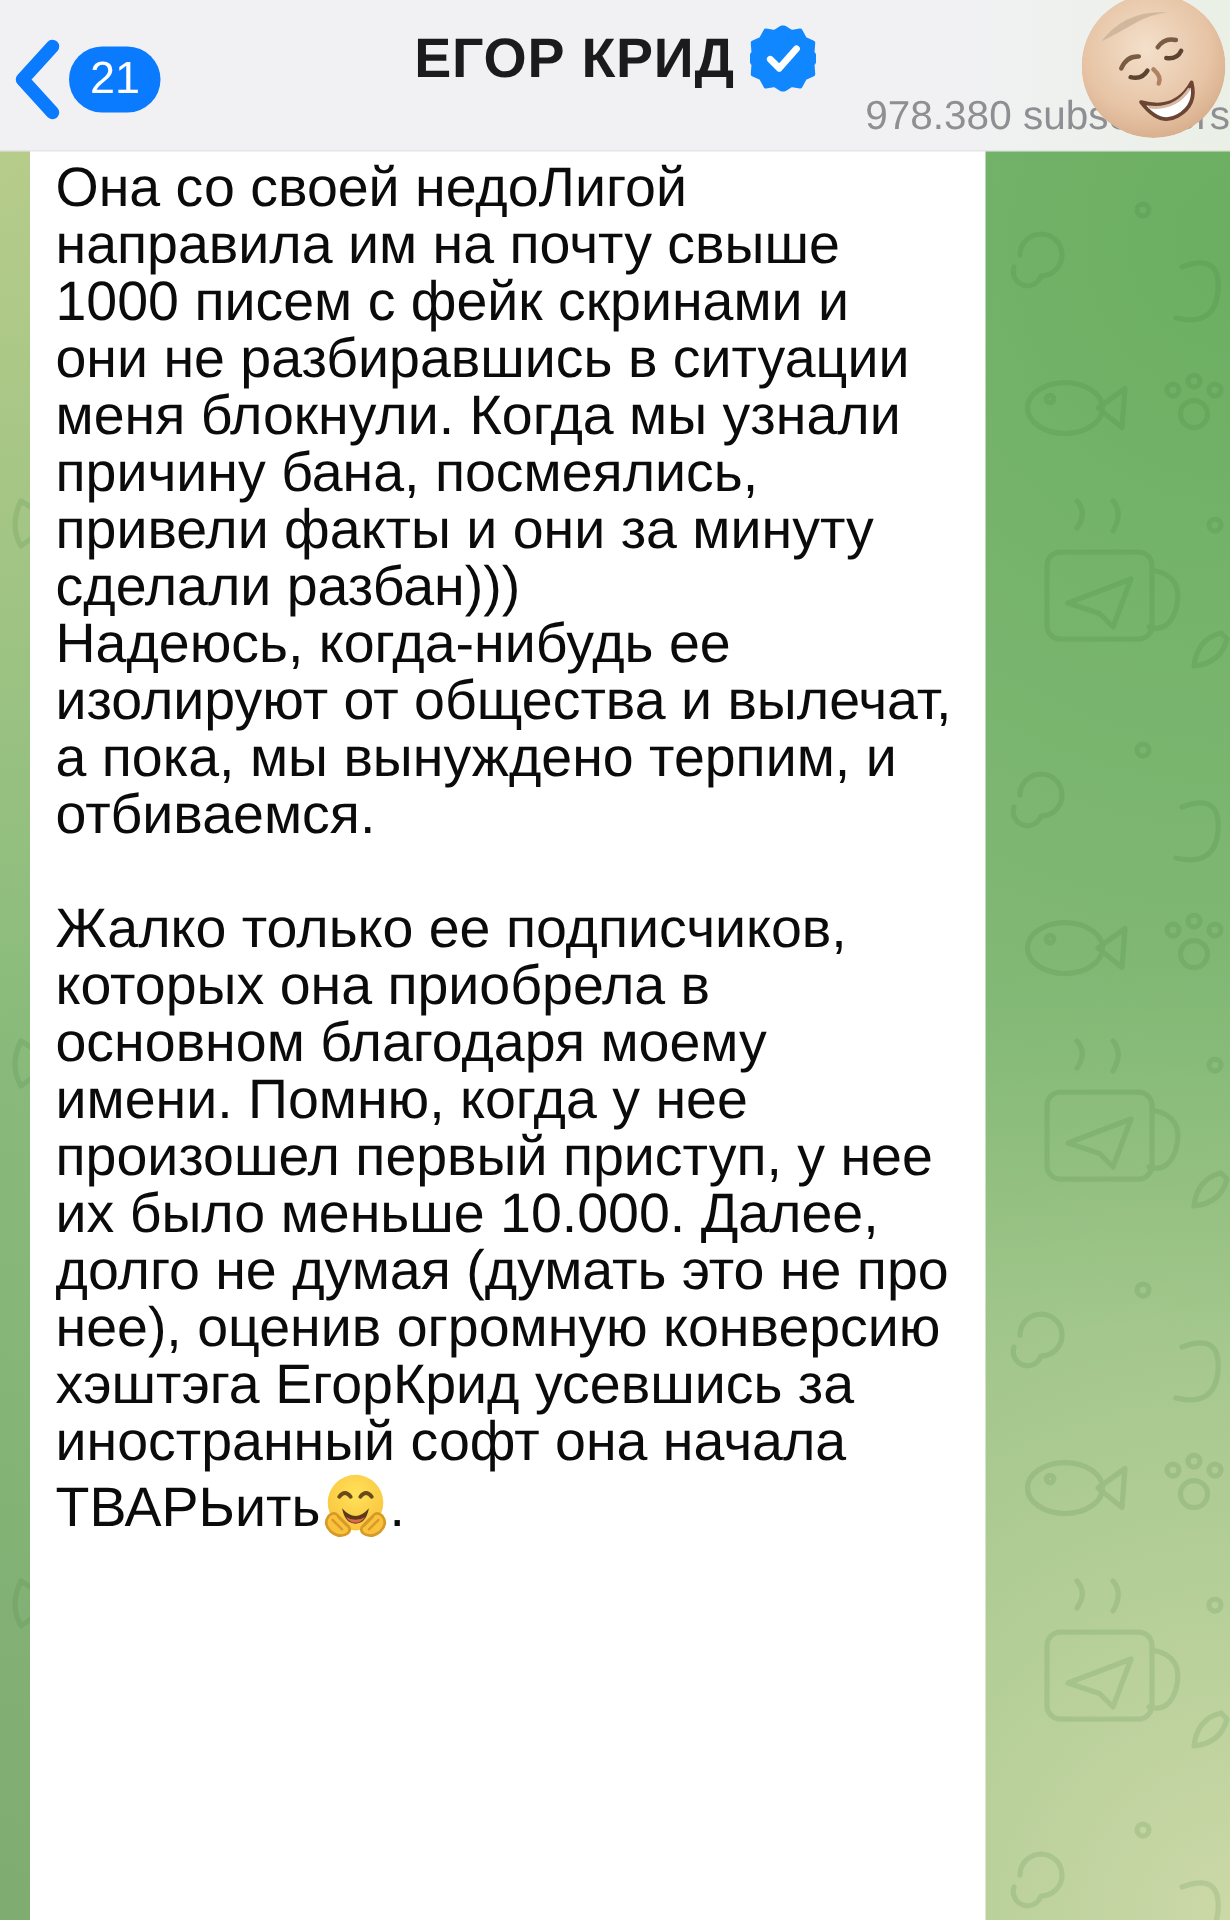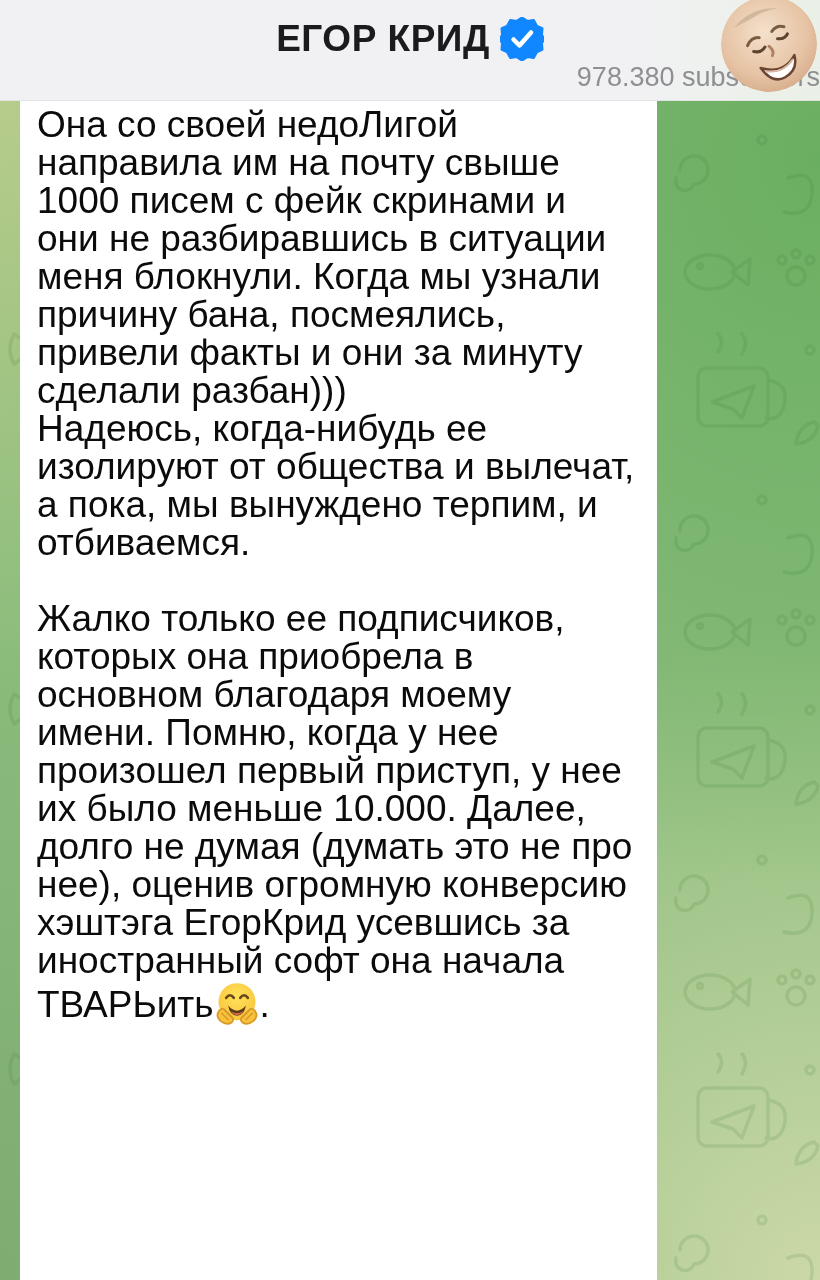--- a/index.html
+++ b/index.html
@@ -53,20 +53,26 @@
   .msg-text{
     padding:6px 2px 0 17px;
     font-size:37px;line-height:38px;color:#0b0b0b;white-space:pre;
   }
   .emoji{width:46px;height:46px;vertical-align:-9px;}
 </style>
 </head>
 <body>
 
 <div class="header">
+  <div class="back-btn">
+    <svg class="chevron" viewBox="0 0 34 54">
+      <polyline points="27,5 7,27 27,49" fill="none" stroke="#0a7aff" stroke-width="9" stroke-linecap="round" stroke-linejoin="round"></polyline>
+    </svg>
+    <div class="unread-badge">21</div>
+  </div>
 
   <div class="title-row">
     <span class="channel-title">ЕГОР КРИД</span>
     <svg class="verified" viewBox="0 0 44 44">
       <polygon points="22,1 27.5,4.5 33.5,3.5 36.5,9 42,11.5 41.5,18 44,22 41.5,26 42,32.5 36.5,35 33.5,40.5 27.5,39.5 22,43 16.5,39.5 10.5,40.5 7.5,35 2,32.5 2.5,26 0,22 2.5,18 2,11.5 7.5,9 10.5,3.5 16.5,4.5" fill="#1086ff" stroke="#1086ff" stroke-width="3" stroke-linejoin="round"></polygon>
       <path d="M13.5,22.5 L19.5,28.5 L31,15.5" fill="none" stroke="#ffffff" stroke-width="4.5" stroke-linecap="round" stroke-linejoin="round"></path>
     </svg>
   </div>
 
   <div class="subtitle">978.380 subscribers</div>

